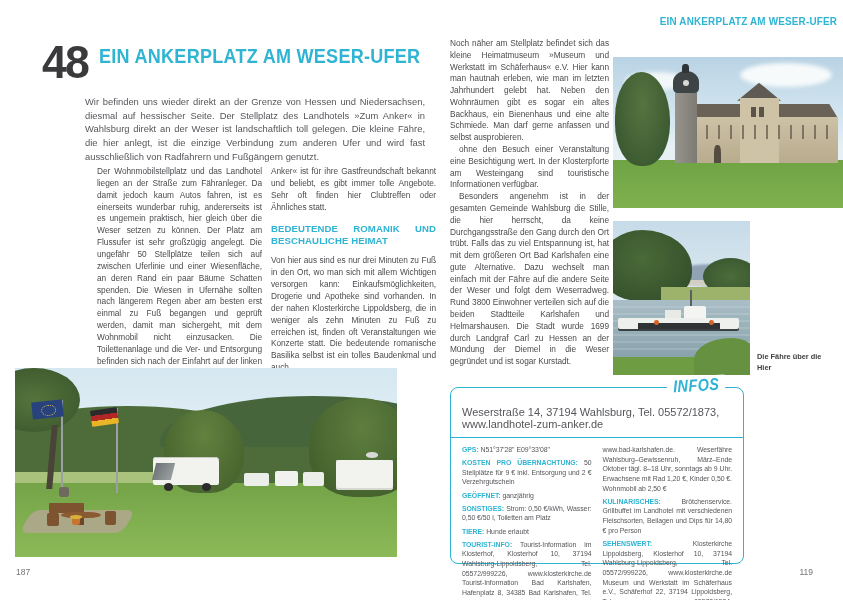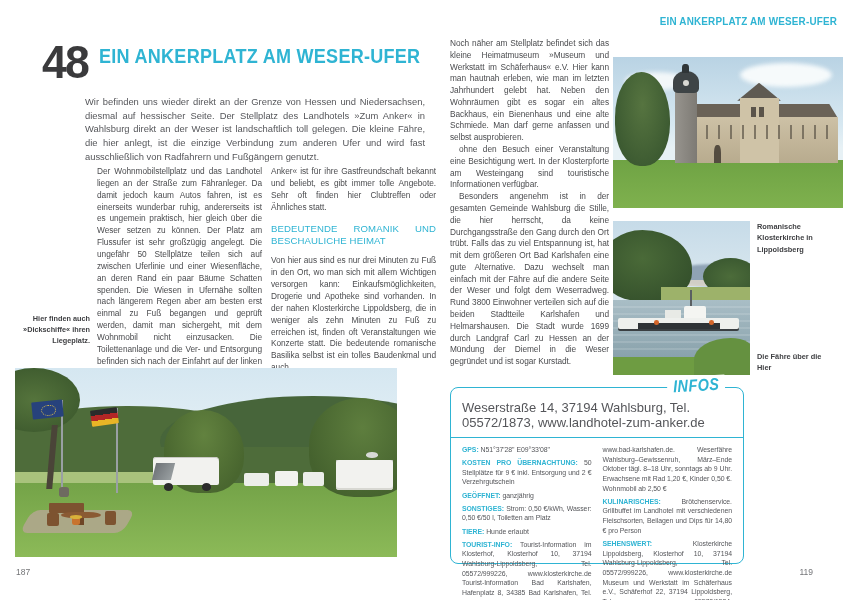--- a/index.html
+++ b/index.html
@@ -11,21 +11,21 @@
   .chapter-num{left:42px;top:38px;font-size:47px;font-weight:700;color:#3a3a3c;
                line-height:1;transform:scaleX(.95);transform-origin:left top;letter-spacing:-2px;}
   .title{left:99px;top:44px;font-size:20.5px;font-weight:700;color:#2fb4d3;
          transform:scaleX(.88);transform-origin:left top;letter-spacing:.3px;white-space:nowrap;}
   .subtitle{left:100px;top:67px;font-size:15.5px;color:#3d3e40;letter-spacing:.1px;}
   .intro{left:85px;top:95px;width:340px;font-size:9.4px;line-height:1.45;color:#55565a;
          text-align:justify;}
   .cols{left:97px;top:166px;width:340px;display:flex;gap:9px;}
   .col{width:165px;font-size:8.3px;line-height:1.43;text-align:justify;color:#4b4c4f;letter-spacing:-.05px;}
   .col p{margin:0;}
-  .sec-head{color:#2fb4d3;font-weight:400;font-size:9.6px;line-height:1.25;margin:10px 0 8px;
+  .sec-head{color:#2fb4d3;font-weight:700;font-size:9.6px;line-height:1.25;margin:10px 0 8px;
             letter-spacing:.1px;}
   .margin-note{left:18px;top:314px;width:72px;text-align:right;font-size:7.3px;font-weight:700;
                color:#404144;line-height:1.5;}
   .page-num{font-size:8.5px;color:#737477;}
 
   
   .run-head{right:6px;top:15px;font-size:11px;font-weight:700;color:#2fb4d3;
             transform:scaleX(.9);transform-origin:right top;letter-spacing:.2px;}
   .textcol{left:450px;top:38px;width:159px;font-size:8.3px;line-height:1.42;text-align:justify;
            color:#4b4c4f;letter-spacing:-.05px;}
@@ -33,21 +33,21 @@
   .textcol p + p{text-indent:9px;}
   .caption{width:80px;font-size:7.4px;font-weight:700;color:#404144;line-height:1.55;}
 
   
   .infos{left:450px;top:387px;width:294px;height:177px;border:1.5px solid #2fb4d3;
          border-radius:8px;box-sizing:border-box;padding:8px 11px 6px;}
   .infos-label{top:-12px;right:13px;background:#fff;padding:0 7px;color:#2fb4d3;
                font-size:17px;font-weight:700;font-style:italic;
                transform:rotate(-3deg) scaleX(.85);transform-origin:center;letter-spacing:.5px;}
   .hotel-name{font-size:9.2px;font-weight:700;color:#3b3c3e;letter-spacing:.2px;}
-  .hotel-addr{font-size:13px;color:#55565a;margin-top:4px;}
+  .hotel-addr{font-size:11px;color:#55565a;margin-top:10px;}
   .infos-divider{border:none;border-top:1.5px solid #2fb4d3;margin:7px -11px 7px;}
   .infos-cols{display:flex;gap:11px;}
   .icol{width:131px;font-size:6.9px;line-height:1.4;color:#55565a;text-align:justify;letter-spacing:-.05px;}
   .icol p{margin:0 0 3.5px;}
   .lb{color:#2fb4d3;font-weight:700;}
 
   
   .photo{overflow:hidden;background:linear-gradient(#d5e7f1 0%,#eaf3f7 55%,#f4f8fa 60%);}
   .photo *{position:absolute;}
 
@@ -140,21 +140,20 @@
     <div class="col">
       <p>Der Wohnmobilstellplatz und das Landhotel liegen an der Straße zum Fähranleger. Da damit jedoch kaum Autos fahren, ist es einerseits wunderbar ruhig, andererseits ist es ungemein praktisch, hier gleich über die Weser setzen zu können. Der Platz am Flussufer ist sehr großzügig angelegt. Die ungefähr 50 Stellplätze teilen sich auf zwischen Uferlinie und einer Wiesenfläche, an deren Rand ein paar Bäume Schatten spenden. Die Wiesen in Ufernähe sollten nach längerem Regen aber am besten erst einmal zu Fuß begangen und geprüft werden, damit man sichergeht, mit dem Wohnmobil nicht einzusacken. Die Toilettenanlage und die Ver- und Entsorgung befinden sich nach der Einfahrt auf der linken Seite. Die Wirtsfamilie des Landhotels »Zum</p>
     </div>
     <div class="col">
       <p>Anker« ist für ihre Gastfreundschaft bekannt und beliebt, es gibt immer tolle Angebote. Sehr oft finden hier Clubtreffen oder Ähnliches statt.</p>
       <div class="sec-head">BEDEUTENDE ROMANIK UND BESCHAULICHE HEIMAT</div>
       <p>Von hier aus sind es nur drei Minuten zu Fuß in den Ort, wo man sich mit allem Wichtigen versorgen kann: Einkaufsmöglichkeiten, Drogerie und Apotheke sind vorhanden. In der nahen Klosterkirche Lippoldsberg, die in weniger als zehn Minuten zu Fuß zu erreichen ist, finden oft Veranstaltungen wie Konzerte statt. Die bedeutende romanische Basilika selbst ist ein tolles Baudenkmal und auch</p>
     </div>
   </div>
 
-  <div class="abs margin-note">Hier finden auch »Dickschiffe« ihren Liegeplatz.</div>
 
   <div class="abs photo camp">
     <div class="c-hill1"></div>
     <div class="c-hill2"></div>
     <div class="c-hillband"></div>
     <div class="c-field"></div>
     <div class="c-lawn"></div>
     <div class="c-treeL"></div>
     <div class="c-trunkL"></div>
     <div class="c-willow1"></div>
@@ -204,21 +203,20 @@
     <div class="ch-gable"></div>
     <div class="ch-gable-win"></div>
     <div class="ch-wins"></div>
     <div class="ch-door"></div>
     <div class="ch-tower"></div>
     <div class="ch-dome"></div>
     <div class="ch-lantern"></div>
     <div class="ch-clock"></div>
     <div class="ch-tree"></div>
   </div>
-  <div class="abs caption" style="left:757px;top:221px;">Romanische Klosterkirche in Lippoldsberg</div>
 
   <div class="abs photo ferry">
     <div class="f-hill"></div>
     <div class="f-village"></div>
     <div class="f-treeL"></div>
     <div class="f-treeR"></div>
     <div class="f-meadow"></div>
     <div class="f-water"></div>
     <div class="f-streaks"></div>
     <div class="f-mast"></div>

